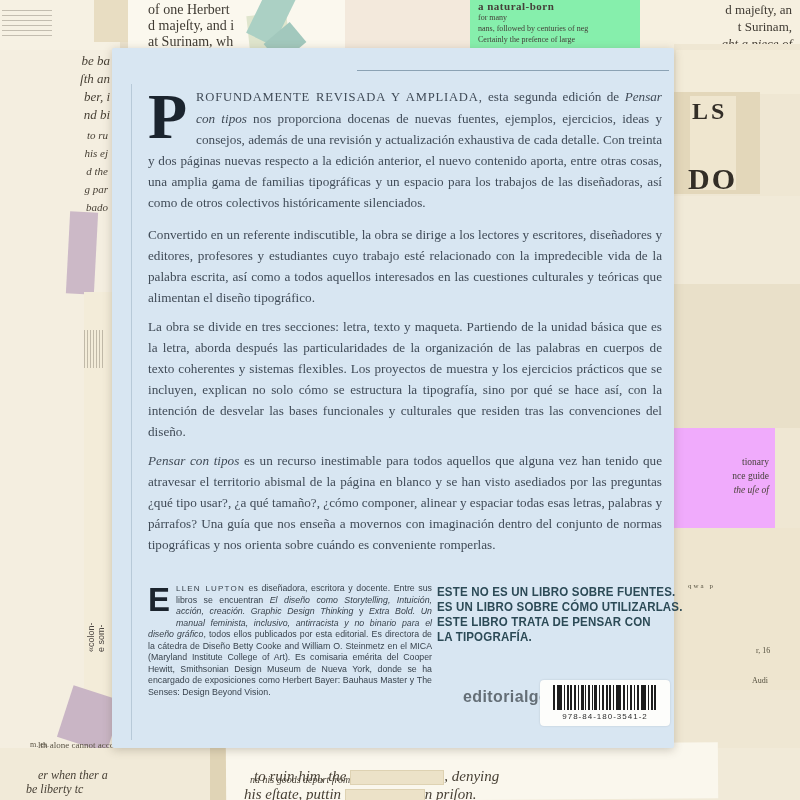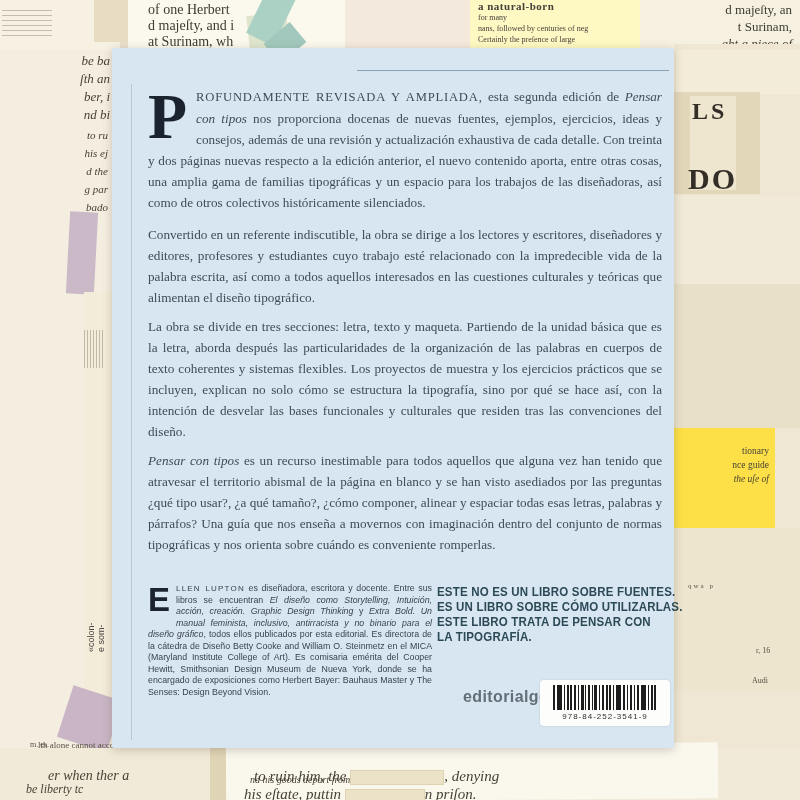--- a/index.html
+++ b/index.html
@@ -14,21 +14,21 @@
 
   .tl-paper{left:0;top:0;width:120px;height:140px;background:#f6f1e3;}
   .tl-beige{left:94px;top:0;width:52px;height:42px;background:#e8ddc2;}
   .tl-micro{left:2px;top:6px;width:50px;height:30px;opacity:.5;
     background:repeating-linear-gradient(0deg,rgba(60,52,40,.55) 0 1px,transparent 1px 5px);}
   .jeronom{left:128px;top:0;width:225px;height:50px;background:#fbf8ee;font-size:14px;line-height:16px;padding:2px 0 0 20px;box-sizing:border-box;}
   .greenpatch{left:248px;top:14px;width:40px;height:34px;background:#dfe5cd;transform:rotate(-6deg);}
   .tealribbon{left:256px;top:-10px;width:30px;height:52px;background:#abd0c4;transform:rotate(26deg);}
   .tealribbon2{left:272px;top:26px;width:26px;height:34px;background:#a2c8bd;transform:rotate(50deg);}
   .pinkscrap{left:345px;top:0;width:128px;height:50px;background:#f3e9dc;}
-  .natural{left:470px;top:0;width:200px;height:50px;background:#fef9c3;font-size:8px;line-height:11px;color:#45403a;padding:1px 0 0 8px;box-sizing:border-box;}
+  .natural{left:470px;top:0;width:200px;height:50px;background:#86efac;font-size:8px;line-height:11px;color:#45403a;padding:1px 0 0 8px;box-sizing:border-box;}
   .natural .big{font-size:11px;font-weight:bold;letter-spacing:.5px;}
   .tr-paper{left:640px;top:0;width:160px;height:76px;background:#f6f0e0;font-size:13px;line-height:17px;padding:1px 8px 0 0;box-sizing:border-box;}
   .tr-beige{left:746px;top:0;width:54px;height:28px;background:#e5d9ba;}
 
   .left-strip{left:0;top:50px;width:112px;height:750px;background:#f4eee0;}
   .left-a{left:58px;top:52px;width:52px;font-size:13px;line-height:18px;}
   .left-b{left:56px;top:126px;width:52px;font-size:11px;line-height:18px;}
   .mauve1{left:68px;top:212px;width:28px;height:82px;background:#ccb9c7;transform:rotate(3deg);}
   .creamcol{left:84px;top:292px;width:28px;height:430px;background:#f3ecd9;}
   .micro2{left:84px;top:330px;width:20px;height:38px;opacity:.55;
@@ -39,39 +39,39 @@
   .mauve2{left:64px;top:692px;width:52px;height:54px;background:#c9b5c5;transform:rotate(18deg);}
 
   .right-strip{left:674px;top:44px;width:126px;height:756px;background:#efe7d3;}
   .r-block1{left:676px;top:50px;width:124px;height:44px;background:#f3ecd9;}
   .bigscrap{left:672px;top:92px;width:88px;height:102px;background:#e3d7ba;}
   .bigscrap-inner{left:690px;top:96px;width:46px;height:94px;background:#efe6cf;}
   .bigletters{left:692px;top:98px;font-size:24px;font-weight:bold;letter-spacing:3px;color:#332e27;}
   .bigletters2{left:688px;top:162px;font-size:30px;font-weight:bold;letter-spacing:2px;color:#332e27;}
   .r-block2{left:673px;top:196px;width:127px;height:88px;background:#f1ead8;}
   .r-block3{left:673px;top:284px;width:127px;height:144px;background:#e9e0c9;}
-  .r-white{left:673px;top:428px;width:102px;height:112px;background:#fde047;font-size:9.5px;line-height:14px;color:#45403a;padding:16px 6px 0 0;box-sizing:border-box;}
+  .r-white{left:673px;top:428px;width:102px;height:112px;background:#f0abfc;font-size:9.5px;line-height:14px;color:#45403a;padding:27px 6px 0 0;box-sizing:border-box;}
   .r-block4{left:673px;top:528px;width:127px;height:162px;background:#eee5cf;}
   .r-qwa{left:688px;top:582px;font-size:7px;color:#55503f;letter-spacing:2px;}
   .r-r16{left:756px;top:646px;font-size:8px;color:#55503f;}
   .r-audi{left:752px;top:676px;font-size:8px;color:#55503f;}
 
   .dict{left:694px;top:686px;width:106px;height:114px;overflow:hidden;}
   .dict .inner{width:114px;transform-origin:top left;transform:rotate(-90deg) translateX(-114px);
     font-family:"Liberation Sans",sans-serif;font-size:7.5px;line-height:8.8px;color:#4c463c;letter-spacing:.3px;white-space:nowrap;}
 
   .bottom-strip{left:0;top:748px;width:800px;height:52px;background:#f1ead8;}
   .tanstrip{left:210px;top:738px;width:24px;height:62px;background:#e0d4b6;}
   .b-white{left:226px;top:744px;width:492px;height:56px;background:#faf7ed;transform:rotate(-.4deg);}
   .b-l1{left:250px;top:750px;font-size:10px;margin-top:24px;}
   .b-row2{left:254px;top:768px;font-size:15px;}
   .b-row3{left:244px;top:786px;font-size:15px;}
   .redact{display:inline-block;background:#ece2c8;border:1px solid #ded2b2;vertical-align:middle;}
   .b-s1{left:38px;top:712px;font-size:9px;color:#5a5344;margin-top:28px;}
-  .b-s2{left:48px;top:768px;font-size:14px;}
+  .b-s2{left:38px;top:768px;font-size:12px;}
   .b-s3{left:26px;top:782px;font-size:12px;}
   .b-m{left:30px;top:740px;font-size:8px;color:#5a5344;}
 
   
   .panel{position:absolute;left:112px;top:48px;width:562px;height:700px;background:#d8e6f2;
     border-radius:2px;box-shadow:0 2px 10px rgba(90,80,60,.28);}
   .toprule{position:absolute;left:245px;top:22px;width:312px;height:1px;background:#8ba2b4;}
   .vline{position:absolute;left:19px;top:36px;width:1px;height:656px;background:#9db1c2;opacity:.55;}
 
   .para{position:absolute;left:36px;width:514px;margin:0;font-size:13.2px;line-height:21px;
@@ -228,17 +228,17 @@
       <div>ESTE NO ES UN LIBRO SOBRE FUENTES.</div>
       <div>ES UN LIBRO SOBRE CÓMO UTILIZARLAS.</div>
       <div>ESTE LIBRO TRATA DE PENSAR CON</div>
       <div>LA TIPOGRAFÍA.</div>
     </div>
 
     <div class="website">editorialgg.com</div>
 
     <div class="barcode-box">
       <div class="bars"></div>
-      <div class="isbn">978-84-252-3541-9</div>
+      <div class="isbn">978-84-180-3541-2</div>
     </div>
   </div>
 
 </div>
 
 </body></html>

